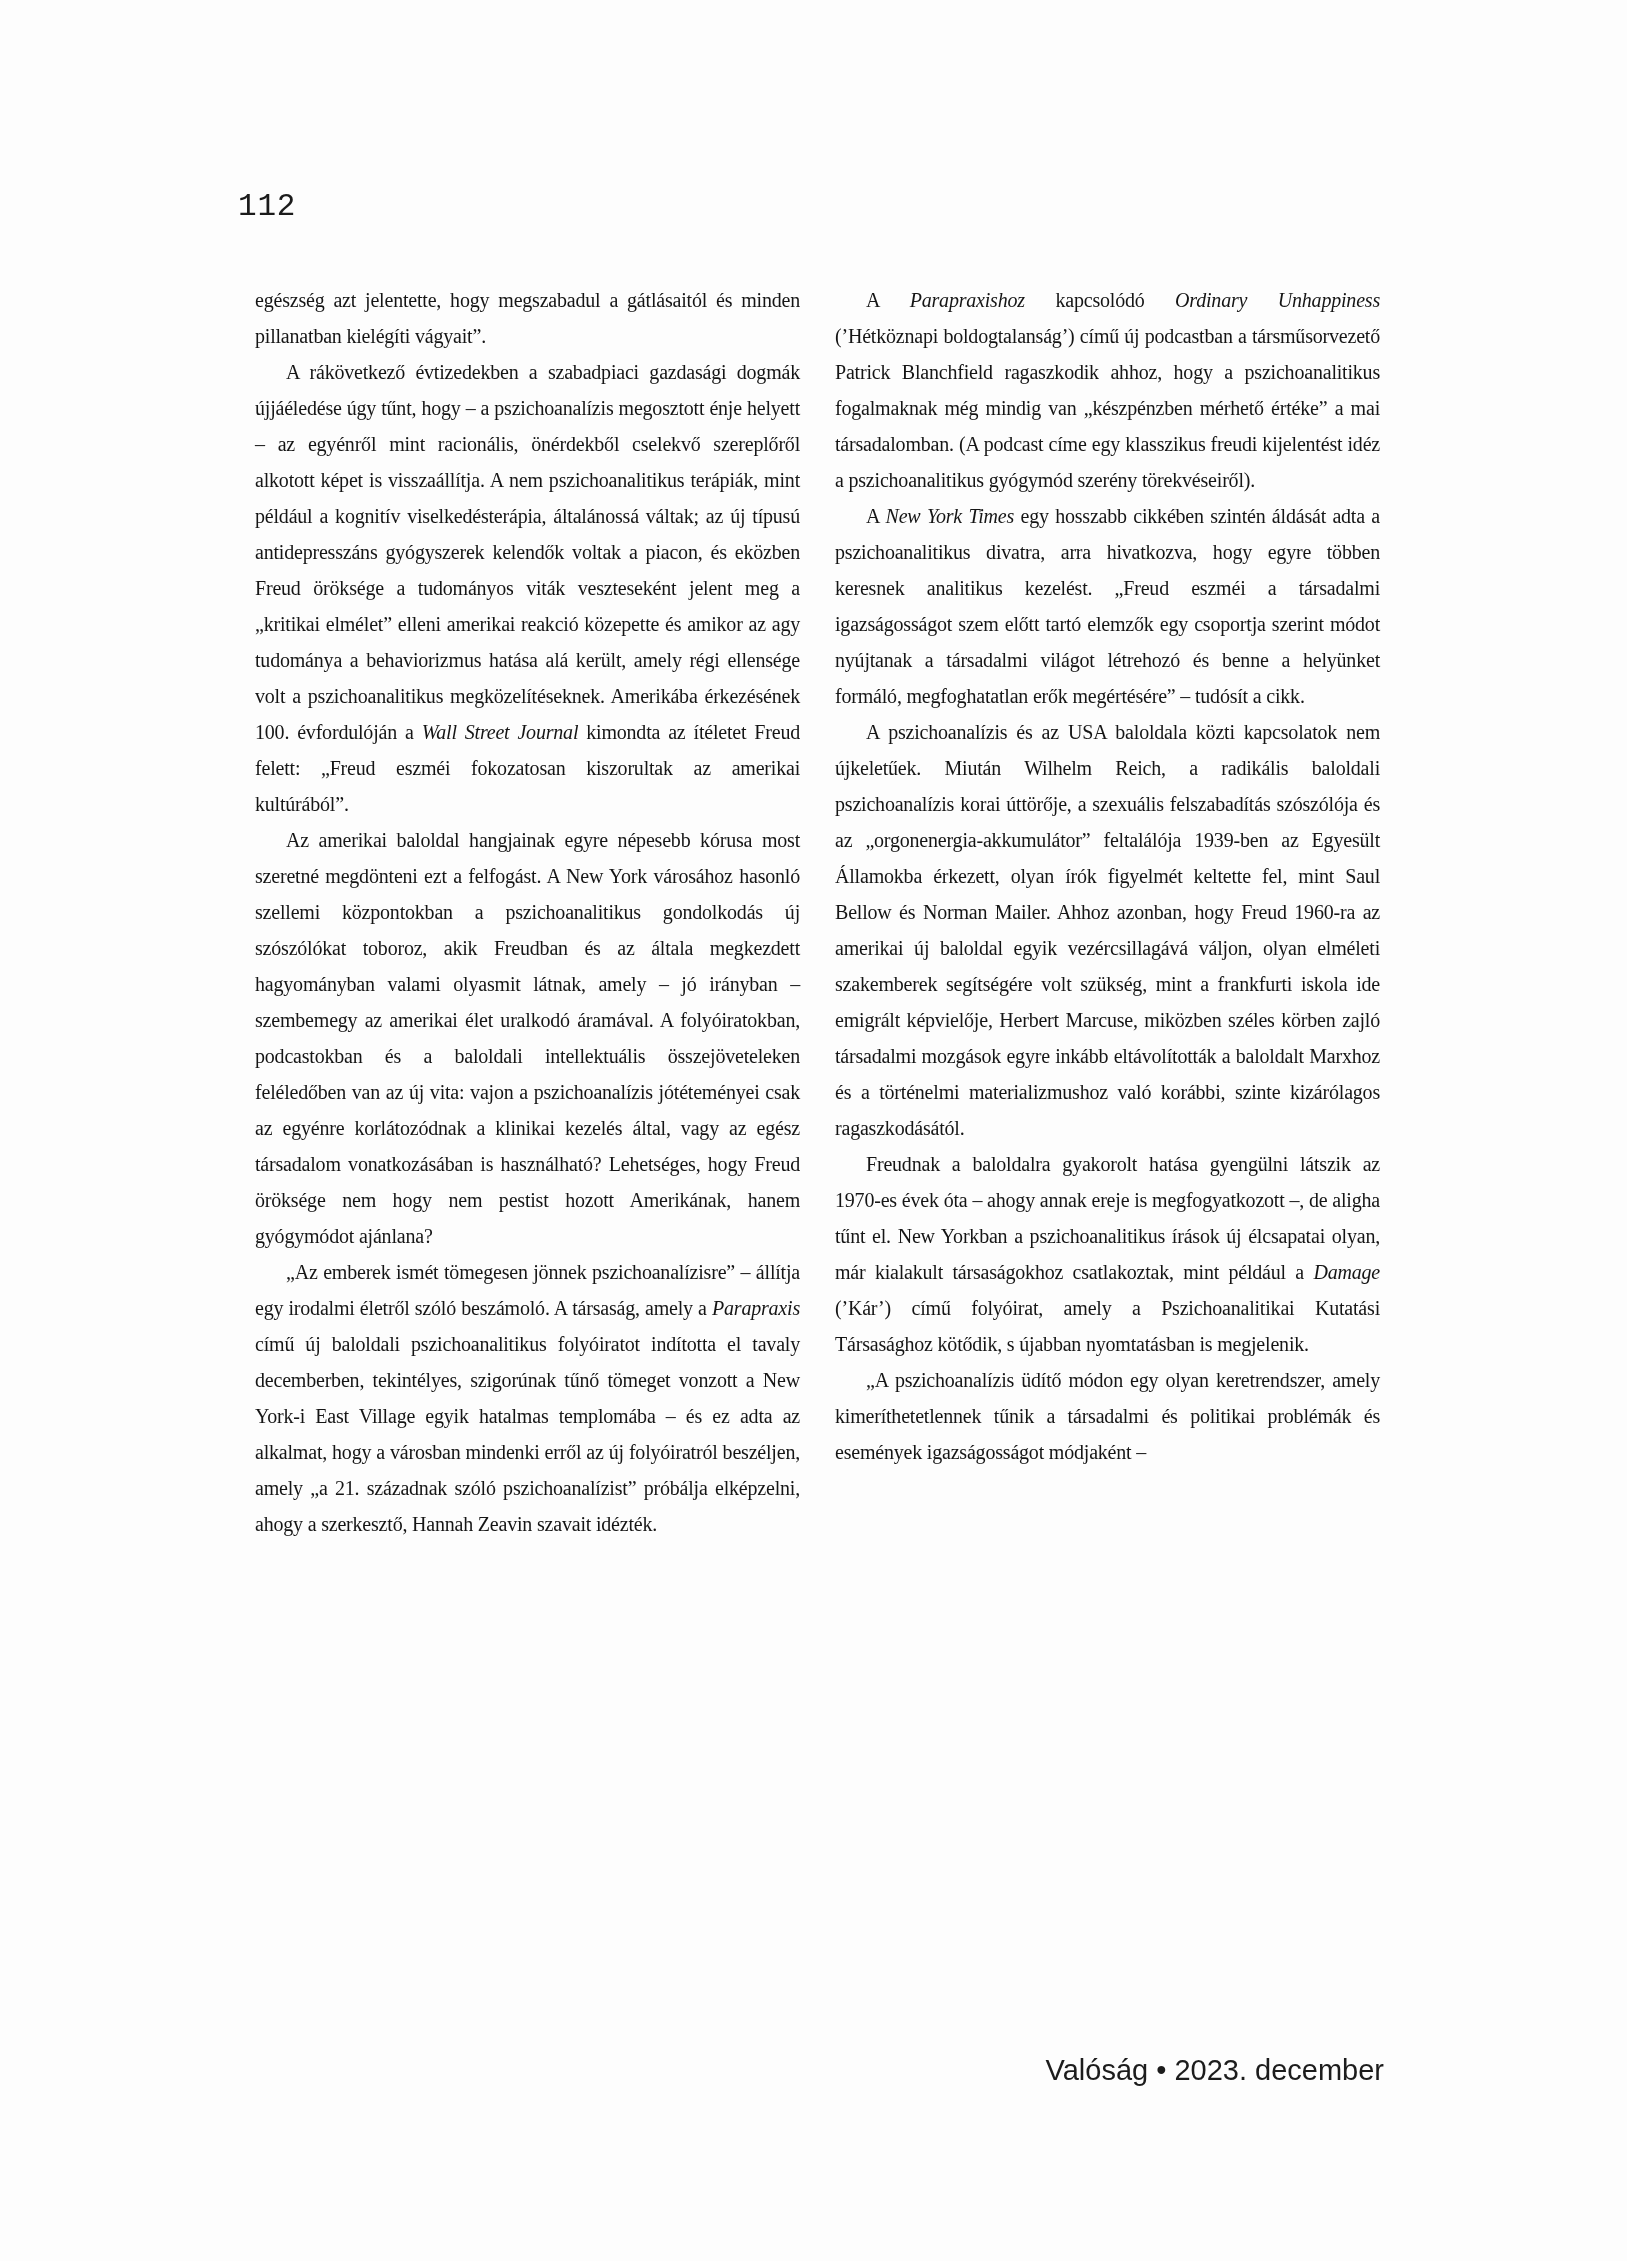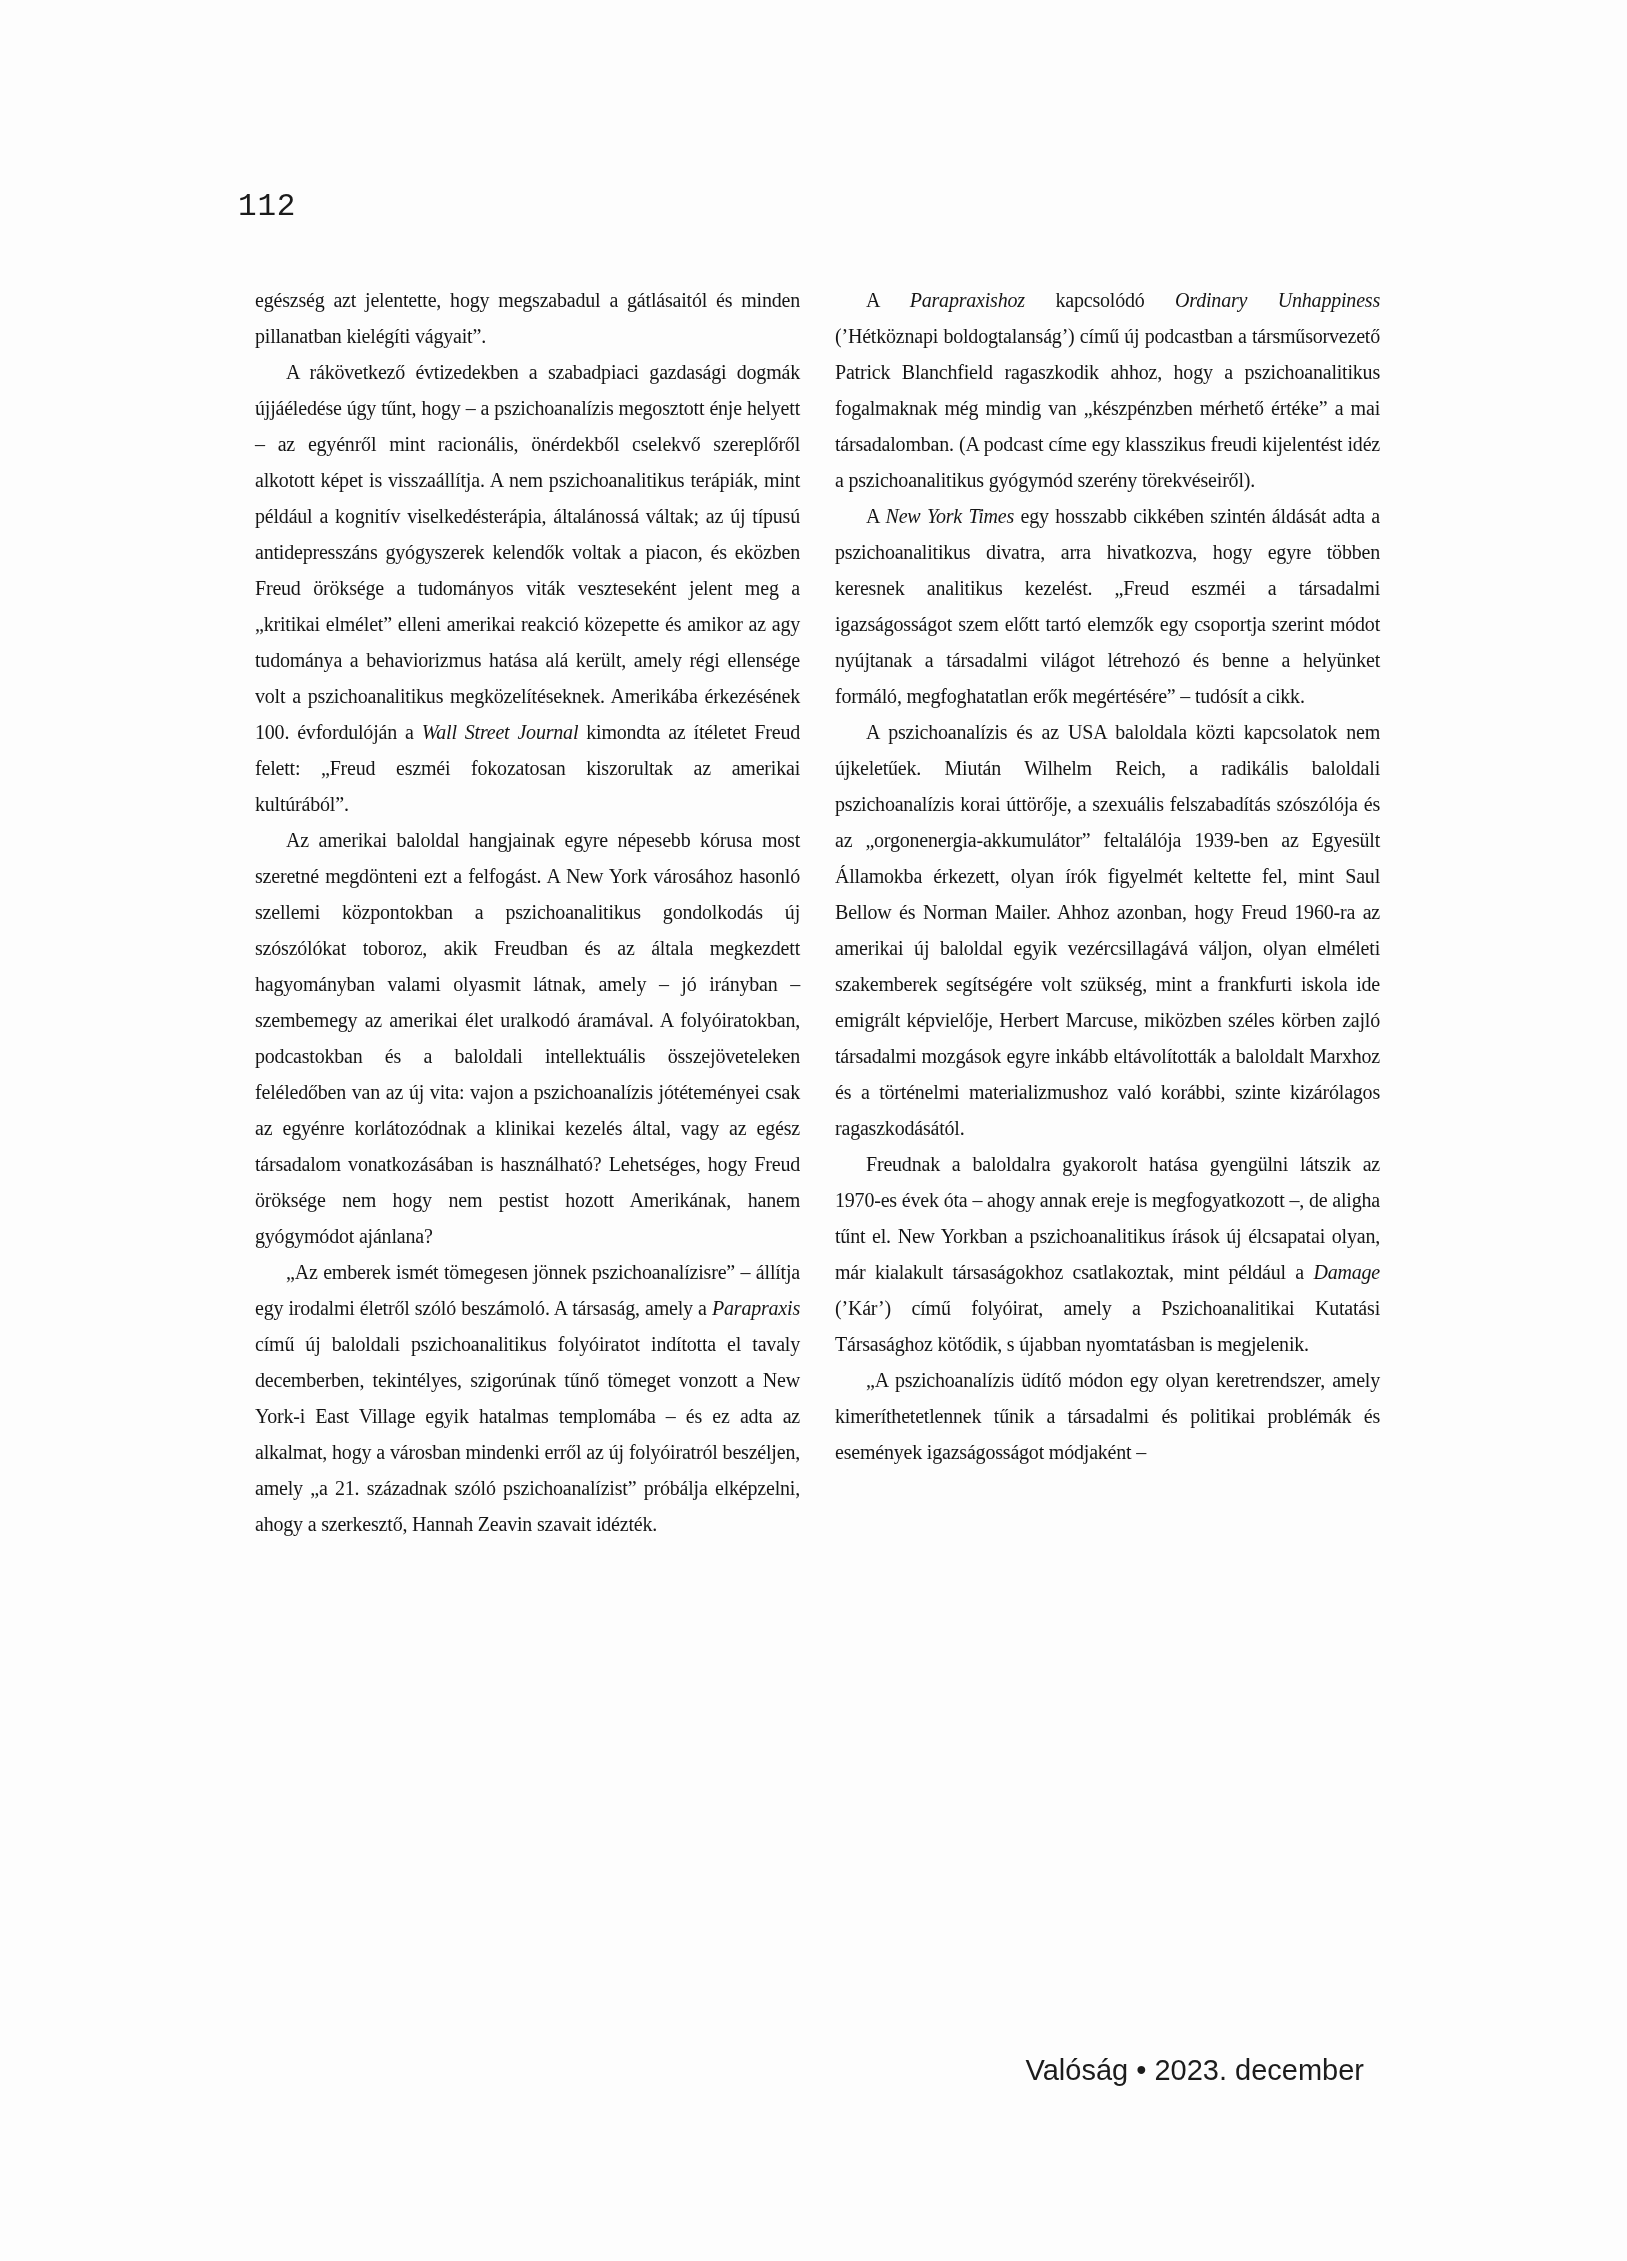--- a/index.html
+++ b/index.html
@@ -47,21 +47,21 @@
   .para.indent {
     text-indent: 31px;
   }
   .para i {
     font-style: italic;
     margin-top: 44px;
   }
   .footer {
     position: absolute;
     top: 2054px;
-    right: 264px;
+    right: 244px;
     font-family: "Liberation Sans", sans-serif;
     font-size: 29px;
     color: #1c1c1c;
     white-space: nowrap;
   }
 </style>
 </head>
 <body>
 
 <div class="page">

